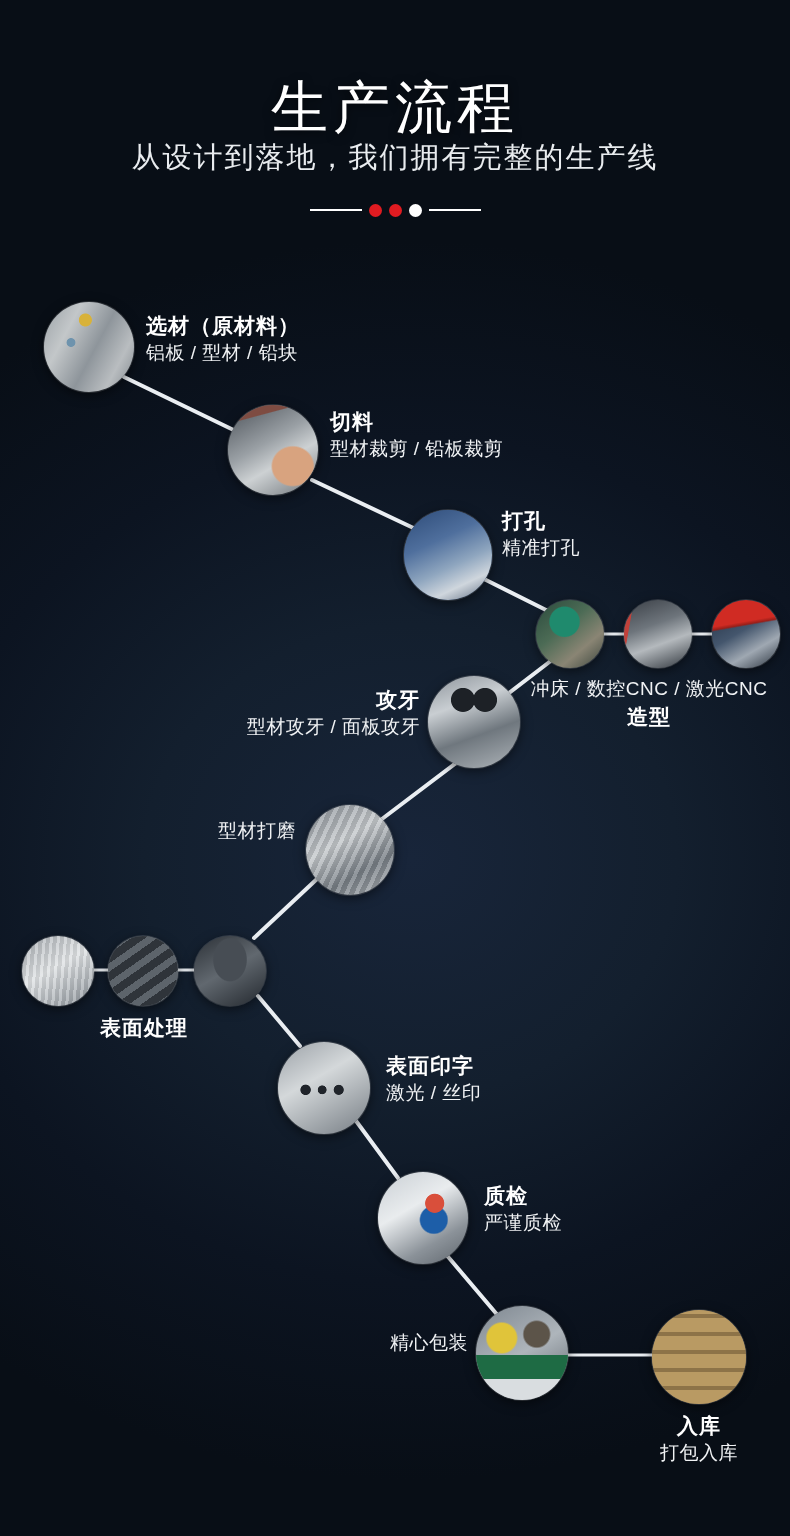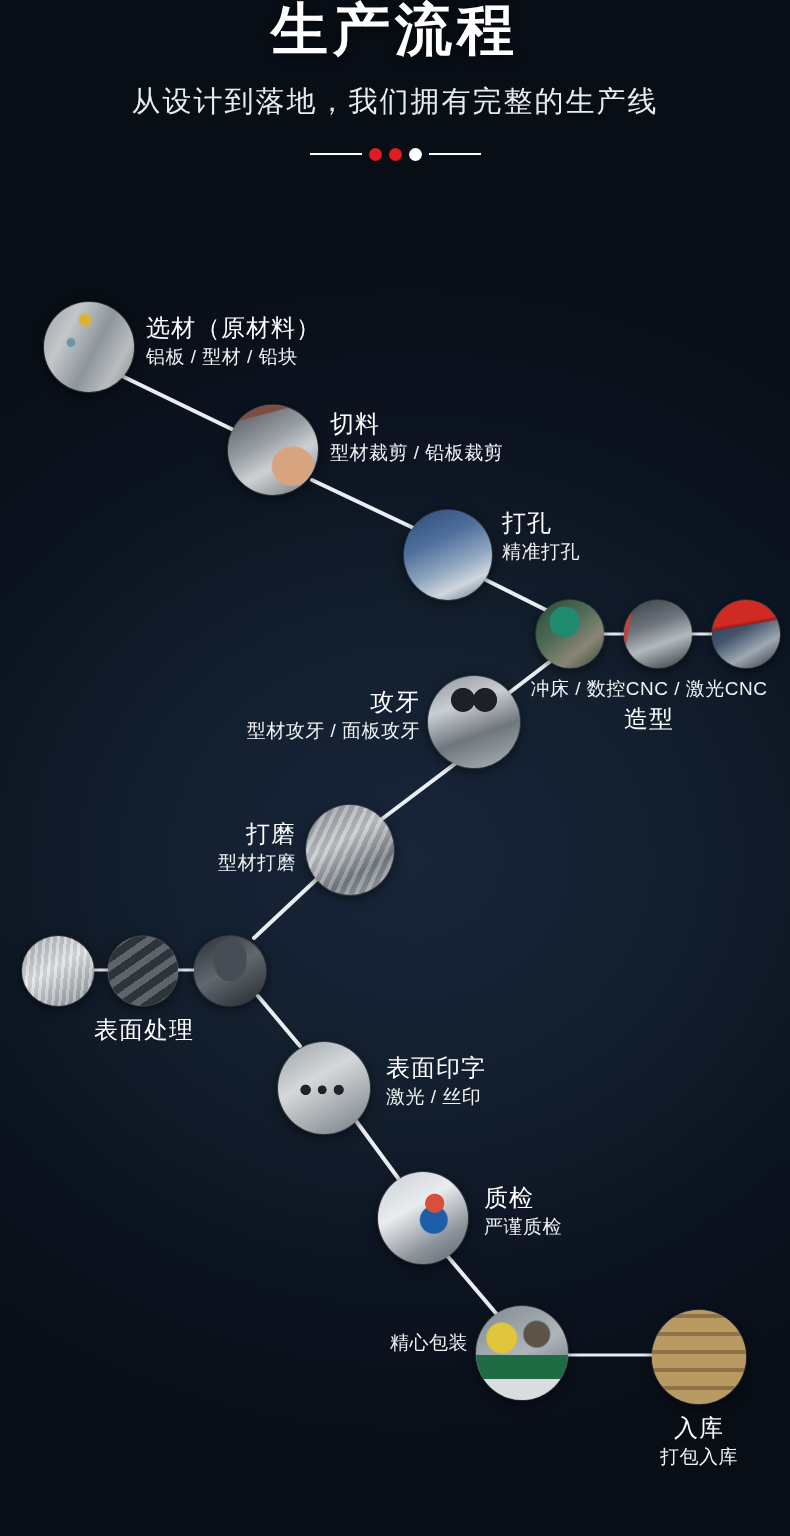--- a/index.html
+++ b/index.html
@@ -13,29 +13,29 @@
     position: relative;
     width: 790px; height: 1536px;
     background:
       radial-gradient(ellipse 700px 620px at 52% 56%, #18253a 0%, #131f2e 38%, #0c1421 68%, #080e16 100%);
     overflow: hidden;
   }
 
   
   .header { position: absolute; top: 0; left: 0; width: 790px; text-align: center; }
   .title {
+    margin-top: 78px;
     font-size: 57px;
-    font-weight: bold;
+    font-weight: normal;
     color: #ffffff;
     letter-spacing: 5px;
     line-height: 1.05;
     text-shadow: 0 2px 10px rgba(0,0,0,.6);
   }
   .subtitle {
-    margin-top: 22px;
     font-size: 29px;
     color: #e9ecef;
     letter-spacing: 2px;
     font-weight: 400;
   }
   .divider {
     margin-top: 26px;
     display: flex; align-items: center; justify-content: center; gap: 7px;
   }
   .divider .rule { width: 52px; height: 2px; background: #ffffff; }
@@ -51,21 +51,21 @@
   .circle {
     position: absolute;
     border-radius: 50%;
     overflow: hidden;
     box-shadow: 0 0 0 1px rgba(255,255,255,.14), 0 3px 12px rgba(0,0,0,.55);
     background: #3a4048;
   }
   .circle .ph { position: absolute; inset: 0; }
 
   .label { position: absolute; color: #ffffff; white-space: nowrap; }
-  .label .t1 { font-size: 24px; font-weight: normal; letter-spacing: 1px; line-height: 1.35; }
+  .label .t1 { font-size: 21px; font-weight: bold; letter-spacing: 1px; line-height: 1.35; }
   .label .t2 { font-size: 19px; font-weight: 400; color: #f0f2f4; letter-spacing: .5px; line-height: 1.4; }
   .label.right { text-align: right; }
   .label.center { text-align: center; }
 
   
   .ph-materials {
     background:
       radial-gradient(circle at 46% 20%, #d8b23a 0 7%, transparent 8%),
       radial-gradient(circle at 30% 45%, #6e93ad 0 5%, transparent 6%),
       linear-gradient(118deg, #9aa1a6 0%, #c3c7c9 28%, #8e959b 55%, #b9bdc0 78%, #7f868c 100%);
@@ -241,21 +241,20 @@
       <div class="t1">攻牙</div>
       <div class="t2">型材攻牙 / 面板攻牙</div>
     </div>
   </div>
 
   <div class="node">
     <div class="circle" style="left:306px; top:805px; width:88px; height:90px;">
       <div class="ph ph-grind"></div>
     </div>
     <div class="label right" style="left:58px; top:818px; width:238px;">
-      <div class="t1">打磨</div>
       <div class="t2">型材打磨</div>
     </div>
   </div>
 
   <div class="node">
     <div class="circle" style="left:22px; top:936px; width:72px; height:70px;">
       <div class="ph ph-brush"></div>
     </div>
     <div class="circle" style="left:108px; top:936px; width:70px; height:70px;">
       <div class="ph ph-sand"></div>

